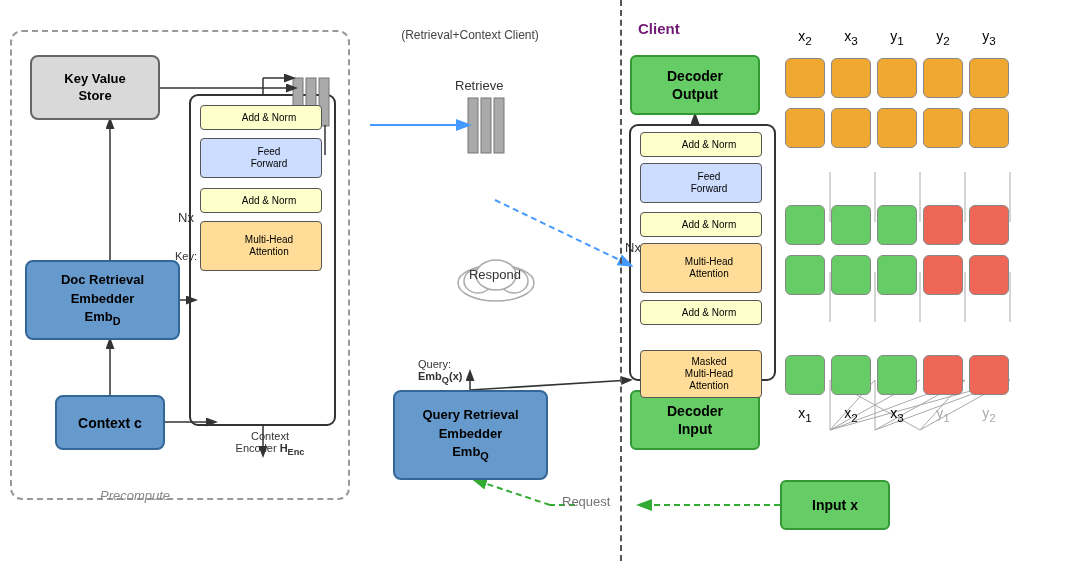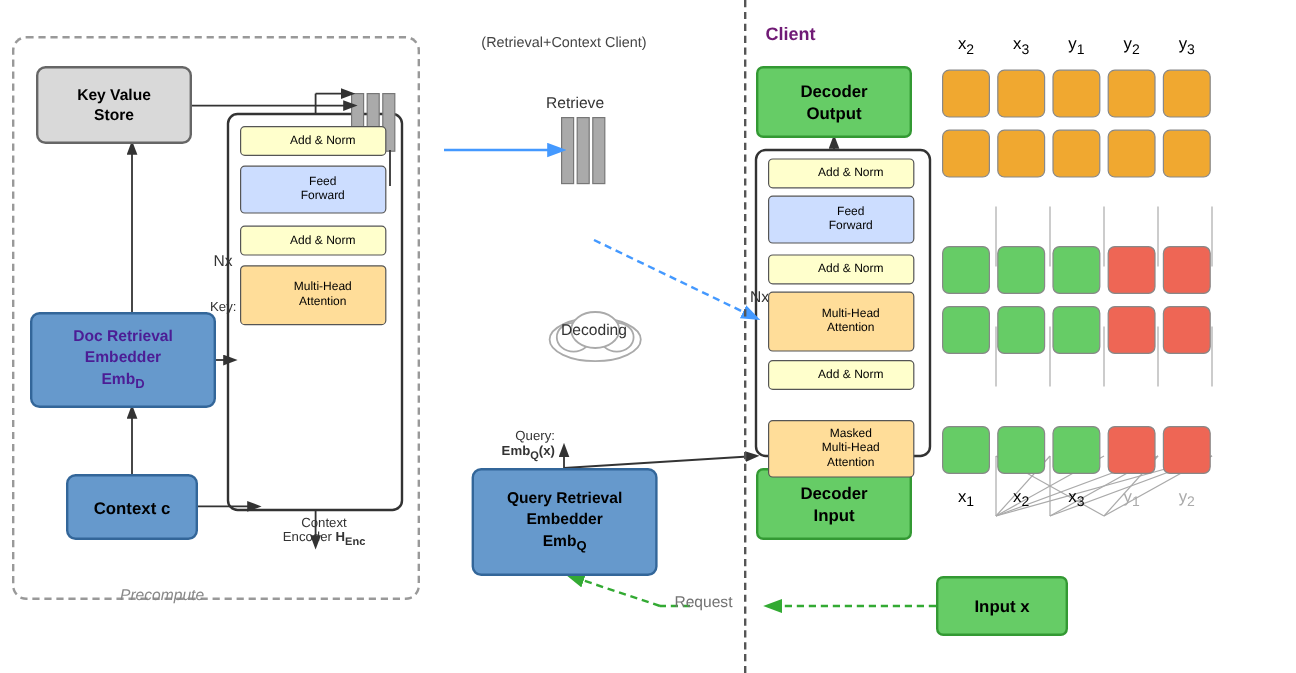--- a/index.html
+++ b/index.html
@@ -66,21 +66,21 @@
       width: 155px; height: 80px;
       background: #6699cc;
       border: 2px solid #336699;
       border-radius: 8px;
       display: flex;
       align-items: center;
       justify-content: center;
       text-align: center;
       font-size: 13px;
       font-weight: bold;
-      color: #4c1d95;
+      color: #000000;
       line-height: 1.4;
     }
 
     
     .context-c {
       position: absolute;
       left: 55px; top: 395px;
       width: 110px; height: 55px;
       background: #6699cc;
       border: 2px solid #336699;
@@ -199,21 +199,21 @@
       color: #000;
       line-height: 1.4;
     }
 
     
     .query-label {
       position: absolute;
       left: 418px; top: 358px;
       font-size: 11px;
       color: #333;
-      text-align: right;
+      text-align: left;
     }
 
     
     .request-label {
       position: absolute;
       left: 562px; top: 494px;
       font-size: 13px;
       color: #737373;
     }
 
@@ -453,21 +453,21 @@
   <div style="position:absolute;left:455px;top:78px;font-size:13px;color:#333;">Retrieve</div>
 
   <div style="position:absolute;left:445px;top:245px;font-size:13px;color:#333;text-align:center;width:100px;">
     
     <svg width="95" height="60">
       <ellipse cx="48" cy="38" rx="38" ry="18" fill="white" stroke="#aaa" stroke-width="1.5"></ellipse>
       <ellipse cx="30" cy="36" rx="14" ry="12" fill="white" stroke="#aaa" stroke-width="1.5"></ellipse>
       <ellipse cx="66" cy="36" rx="14" ry="12" fill="white" stroke="#aaa" stroke-width="1.5"></ellipse>
       <ellipse cx="48" cy="30" rx="20" ry="15" fill="white" stroke="#aaa" stroke-width="1.5"></ellipse>
     </svg>
-    <div style="position:absolute;top:22px;left:50%;transform:translateX(-50%);font-size:13px;color:#333;">Decoding</div>
+    <div style="position:absolute;top:22px;left:50%;transform:translateX(-50%);font-size:13px;color:#333;">Respond</div>
   </div>
 
   <div class="query-embedder">
     <span>Query Retrieval<br>Embedder<br><strong>Emb<sub>Q</sub></strong></span>
   </div>
 
   <div class="query-label">
     <span>Query:<br><strong>Emb<sub>Q</sub>(x)</strong></span>
   </div>
 

